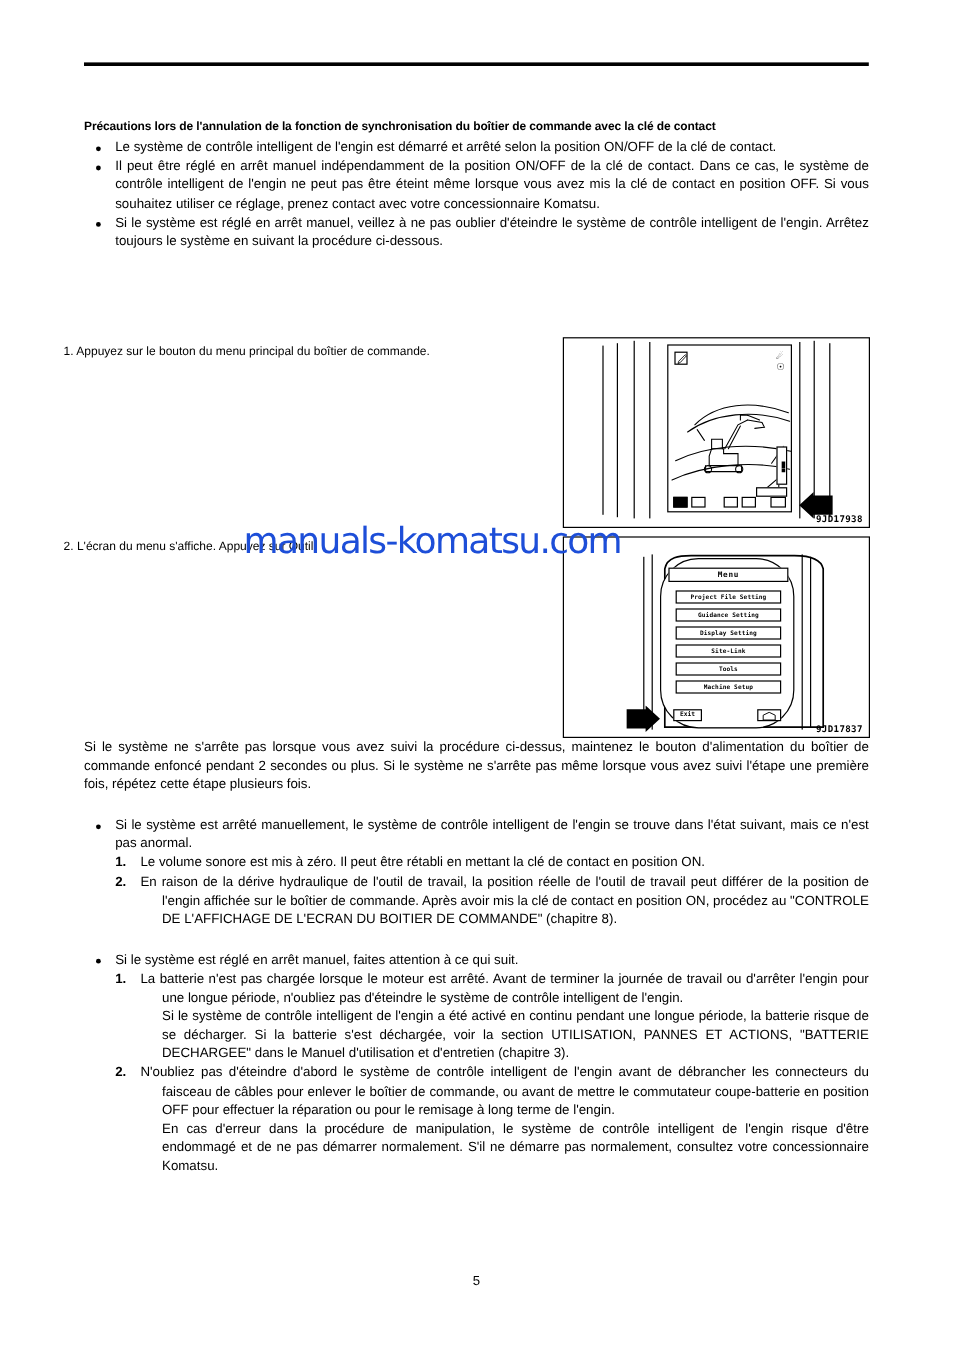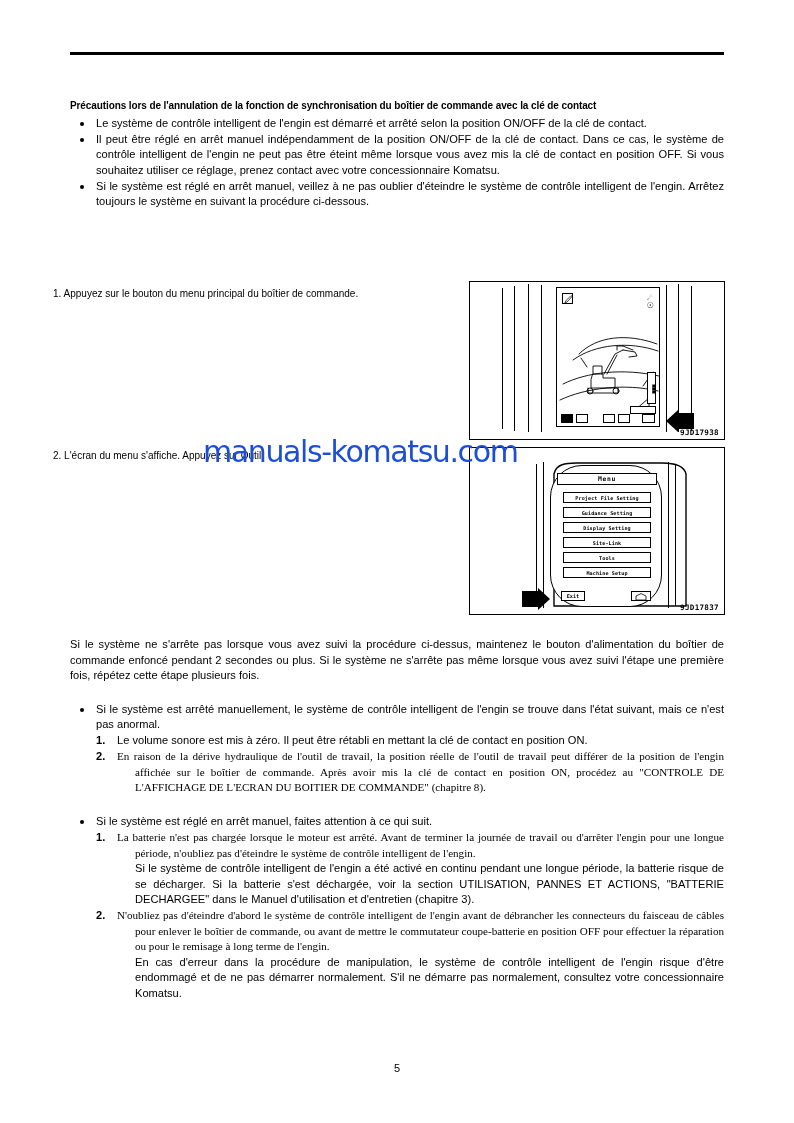--- a/index.html
+++ b/index.html
@@ -218,21 +218,21 @@
     color: #1d4ed8;
     letter-spacing: -1.4px;
     white-space: nowrap;
     pointer-events: none;
   }
 
   
   .lower {
     position: absolute;
     left: 70px;
-    top: 637px;
+    top: 616px;
     width: 654px;
   }
 
   ol.numlist {
     list-style: none;
     margin: 0;
     padding: 0;
   }
   ol.numlist > li {
     position: relative;
@@ -249,21 +249,20 @@
   }
   .sub-indent {
     display: block;
     padding-left: 18px;
     text-indent: 0;
   }
   .hang {
     display: block;
     padding-left: 18px;
     text-indent: -18px;
-    font-family: Liberation Serif, serif;
   }
   .spacer-md { height: 18px; }
 
   
   .page-number {
     position: absolute;
     left: 0;
     top: 1062px;
     width: 794px;
     text-align: center;

